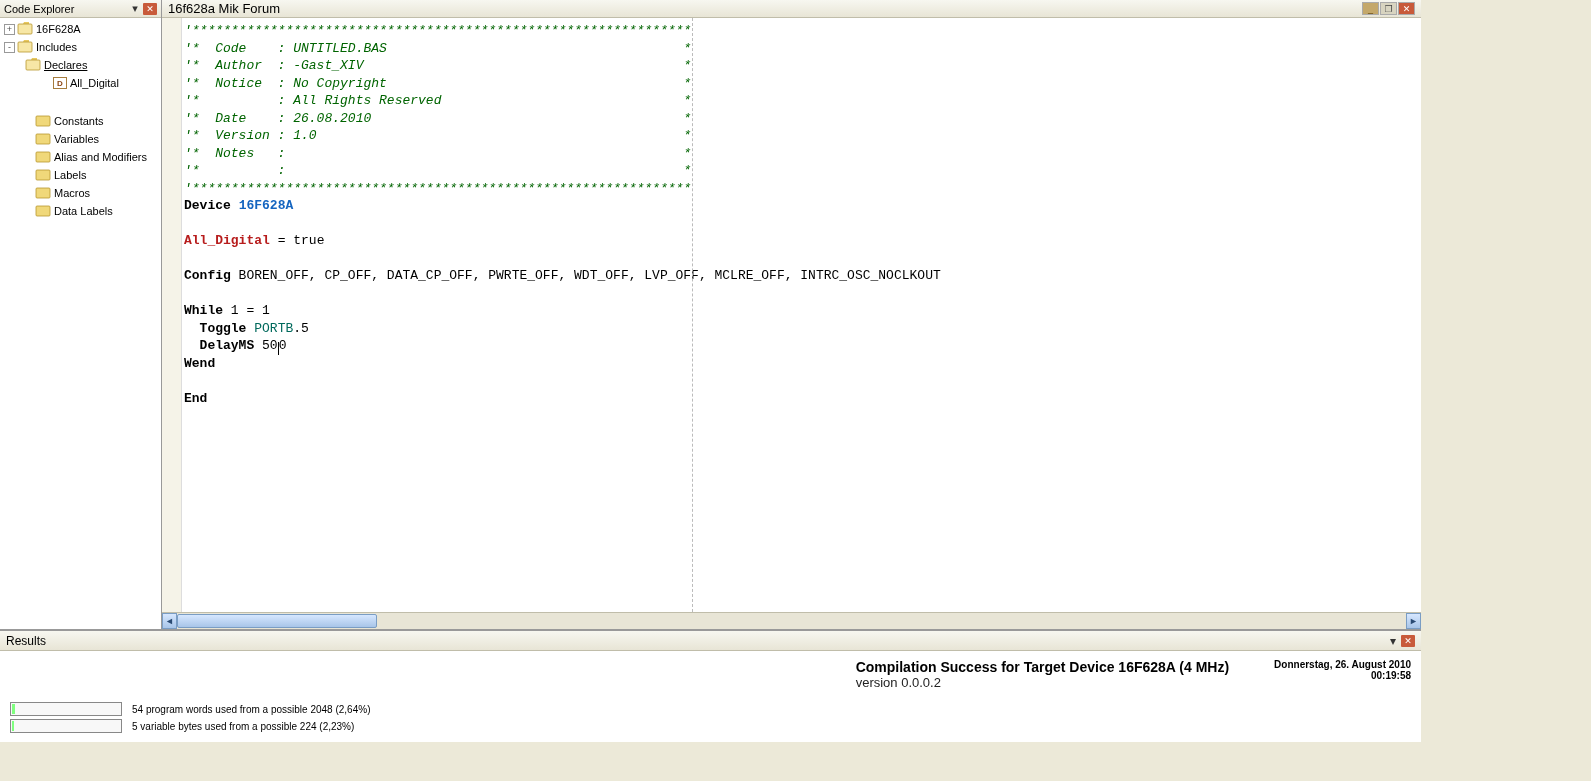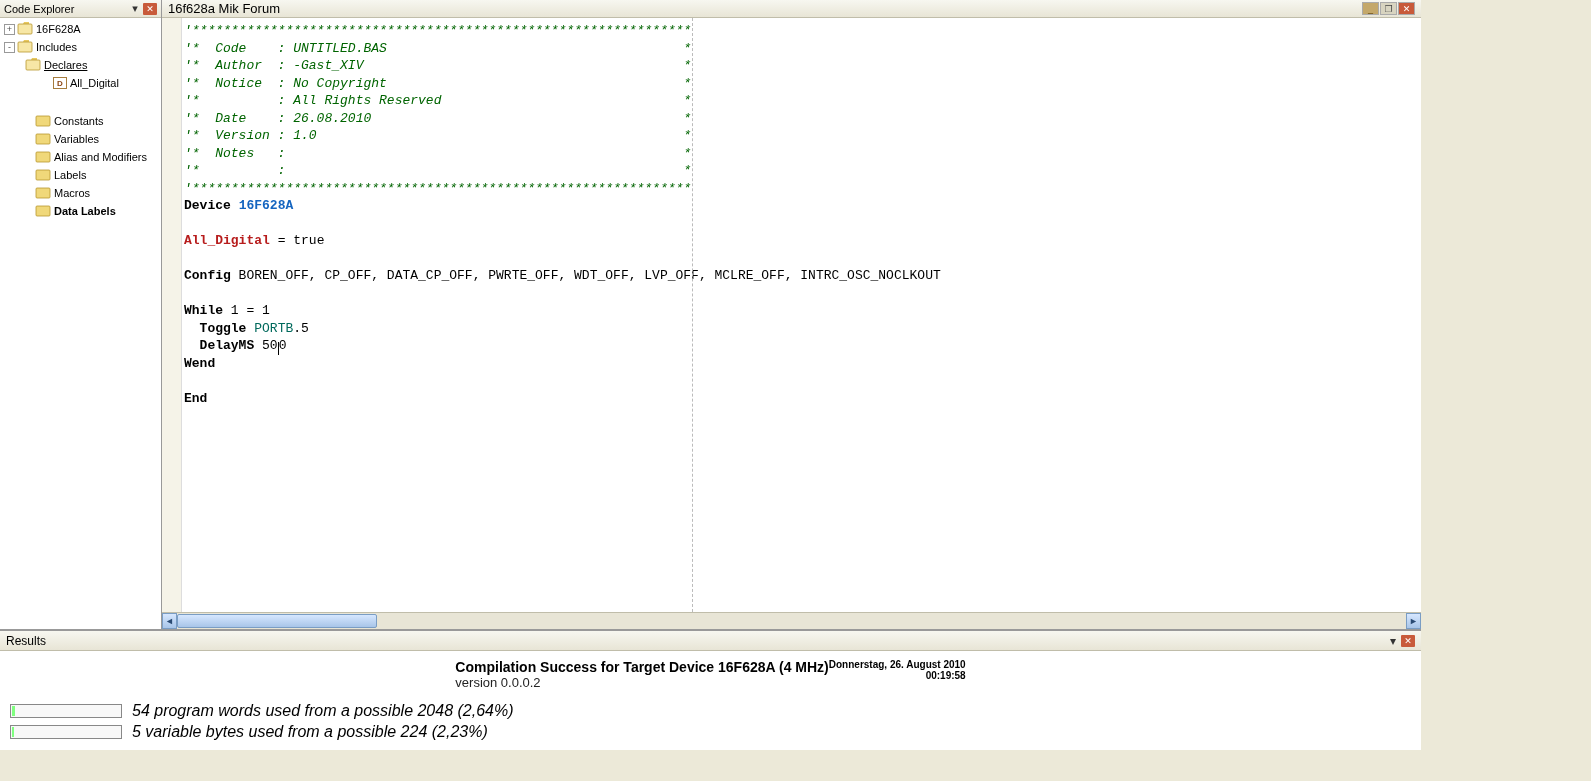--- a/index.html
+++ b/index.html
@@ -36,28 +36,28 @@
 .c-port { color: #00695c; }
 .print-margin { position: absolute; top: 0; bottom: 0; left: 510px; width: 0; border-right: 1px dashed #bbb; pointer-events: none; }
 .hscroll { height: 17px; background: #e8e5d6; border-top: 1px solid #c0bdaa; display: flex; align-items: stretch; }
 .scroll-btn { width: 15px; background: linear-gradient(to bottom, #d6e7ff, #a8c5e8); border: 1px solid #7a9dc4; display: flex; align-items: center; justify-content: center; font-size: 9px; color: #2a4a72; cursor: pointer; }
 .scroll-track { flex: 1; background: #e8e5d6; position: relative; }
 .scroll-thumb { position: absolute; left: 0; top: 1px; bottom: 1px; width: 200px; background: linear-gradient(to bottom, #d6e7ff, #a8c5e8); border: 1px solid #7a9dc4; border-radius: 2px; }
 .results-panel { border-top: 2px solid #999; }
 .results-title { height: 20px; background: linear-gradient(to bottom, #f7f7f0, #e8e5d6); border-bottom: 1px solid #c0bdaa; display: flex; align-items: center; padding: 0 6px; font-size: 12px; }
 .results-title-text { flex: 1; }
 .results-body { background: #fff; padding: 8px 10px; display: flex; flex-direction: column; gap: 2px; }
-.res-header { display: flex; justify-content: center; align-items: flex-start; }
+.res-header { display: flex; justify-content: flex-end; align-items: flex-start; gap: 45px; }
 .res-success { font-size: 14px; font-weight: bold; color: #000; }
 .res-version { font-size: 13px; color: #222; margin-bottom: 10px; }
 .res-date-block { text-align: right; font-size: 10px; color: #000; font-weight: bold; }
 .res-stat { display: flex; align-items: center; gap: 10px; margin-bottom: 1px; }
 .progress { width: 112px; height: 14px; border: 1px solid #888; background: #f8f8f8; position: relative; }
 .progress-bar { position: absolute; top: 1px; left: 1px; bottom: 1px; background: #7fff7f; }
-.res-stat-text { font-size: 16px; font-style: italic; }
+.res-stat-text { font-size: 10px; }
 .caret { display: inline-block; width: 1px; height: 13px; background: #000; vertical-align: text-bottom; position: relative; top: 2px; }
 </style>
 </head>
 <body>
 
 <div class="app">
   <div class="top">
 
     <div class="sidebar">
       <div class="sidebar-title">
@@ -123,21 +123,21 @@
               </svg></span>
             <span class="tree-label">Labels</span>
           </div>
           <div class="tree-item" style="padding-left: 22px;">
             <span class="expander-spacer"></span>
             <span><svg class="folder-icon" viewBox="0 0 16 14">
                 <rect x="1" y="3" width="14" height="10" rx="1" fill="#f0d87a" stroke="#b8972e" stroke-width="0.8"></rect>
               </svg></span>
             <span class="tree-label">Macros</span>
           </div>
-          <div class="tree-item" style="padding-left: 22px; font-weight: bold;">
+          <div class="tree-item" style="padding-left: 22px;">
             <span class="expander-spacer"></span>
             <span><svg class="folder-icon" viewBox="0 0 16 14">
                 <rect x="1" y="3" width="14" height="10" rx="1" fill="#f0d87a" stroke="#b8972e" stroke-width="0.8"></rect>
               </svg></span>
             <span class="tree-label">Data Labels</span>
           </div>
         </div>
     </div>
 
     <div class="editor-panel">

